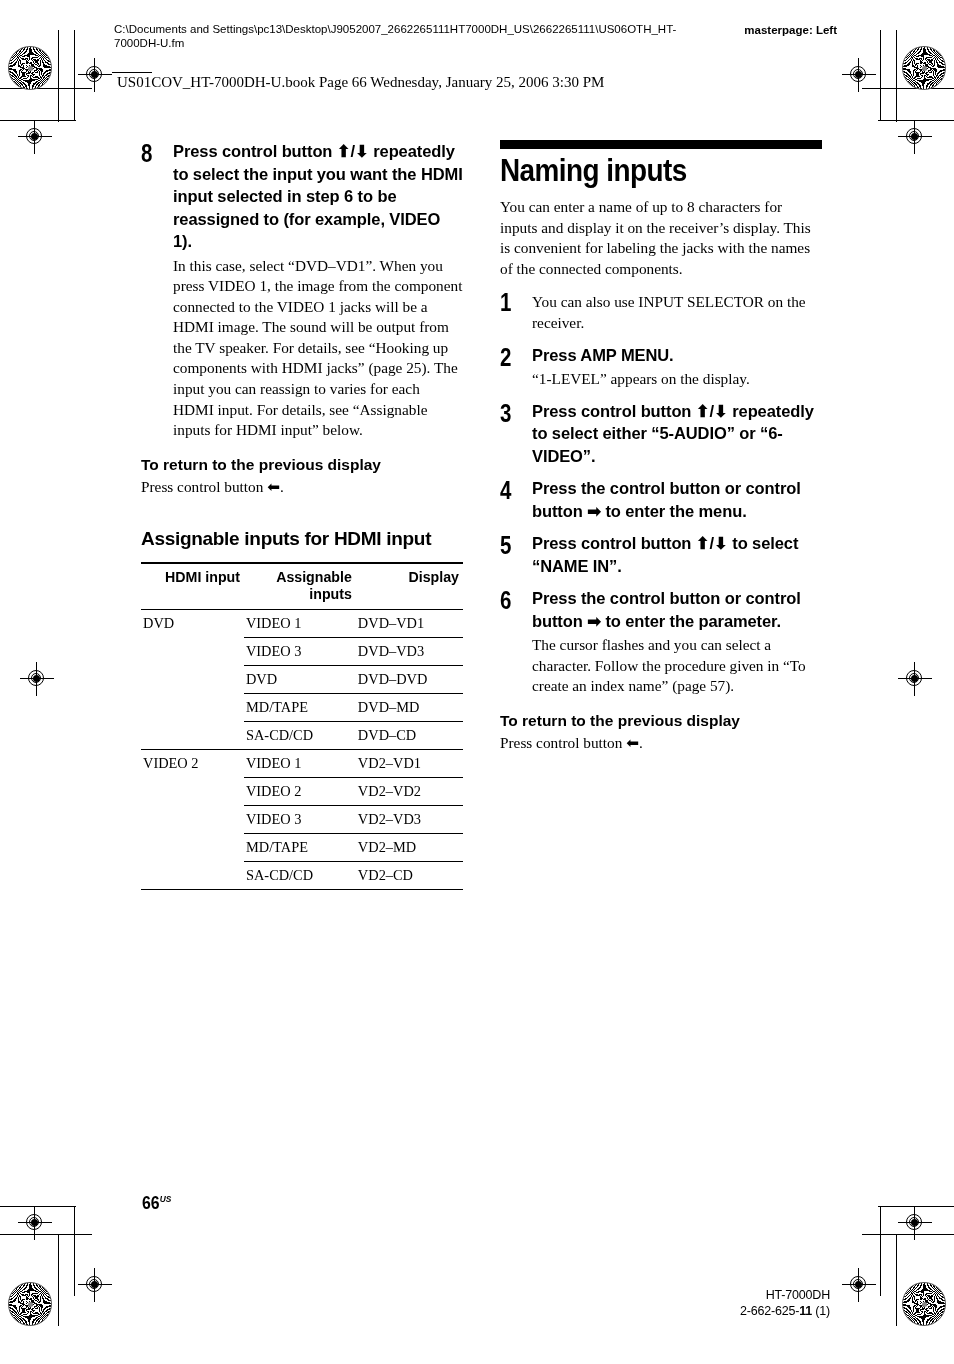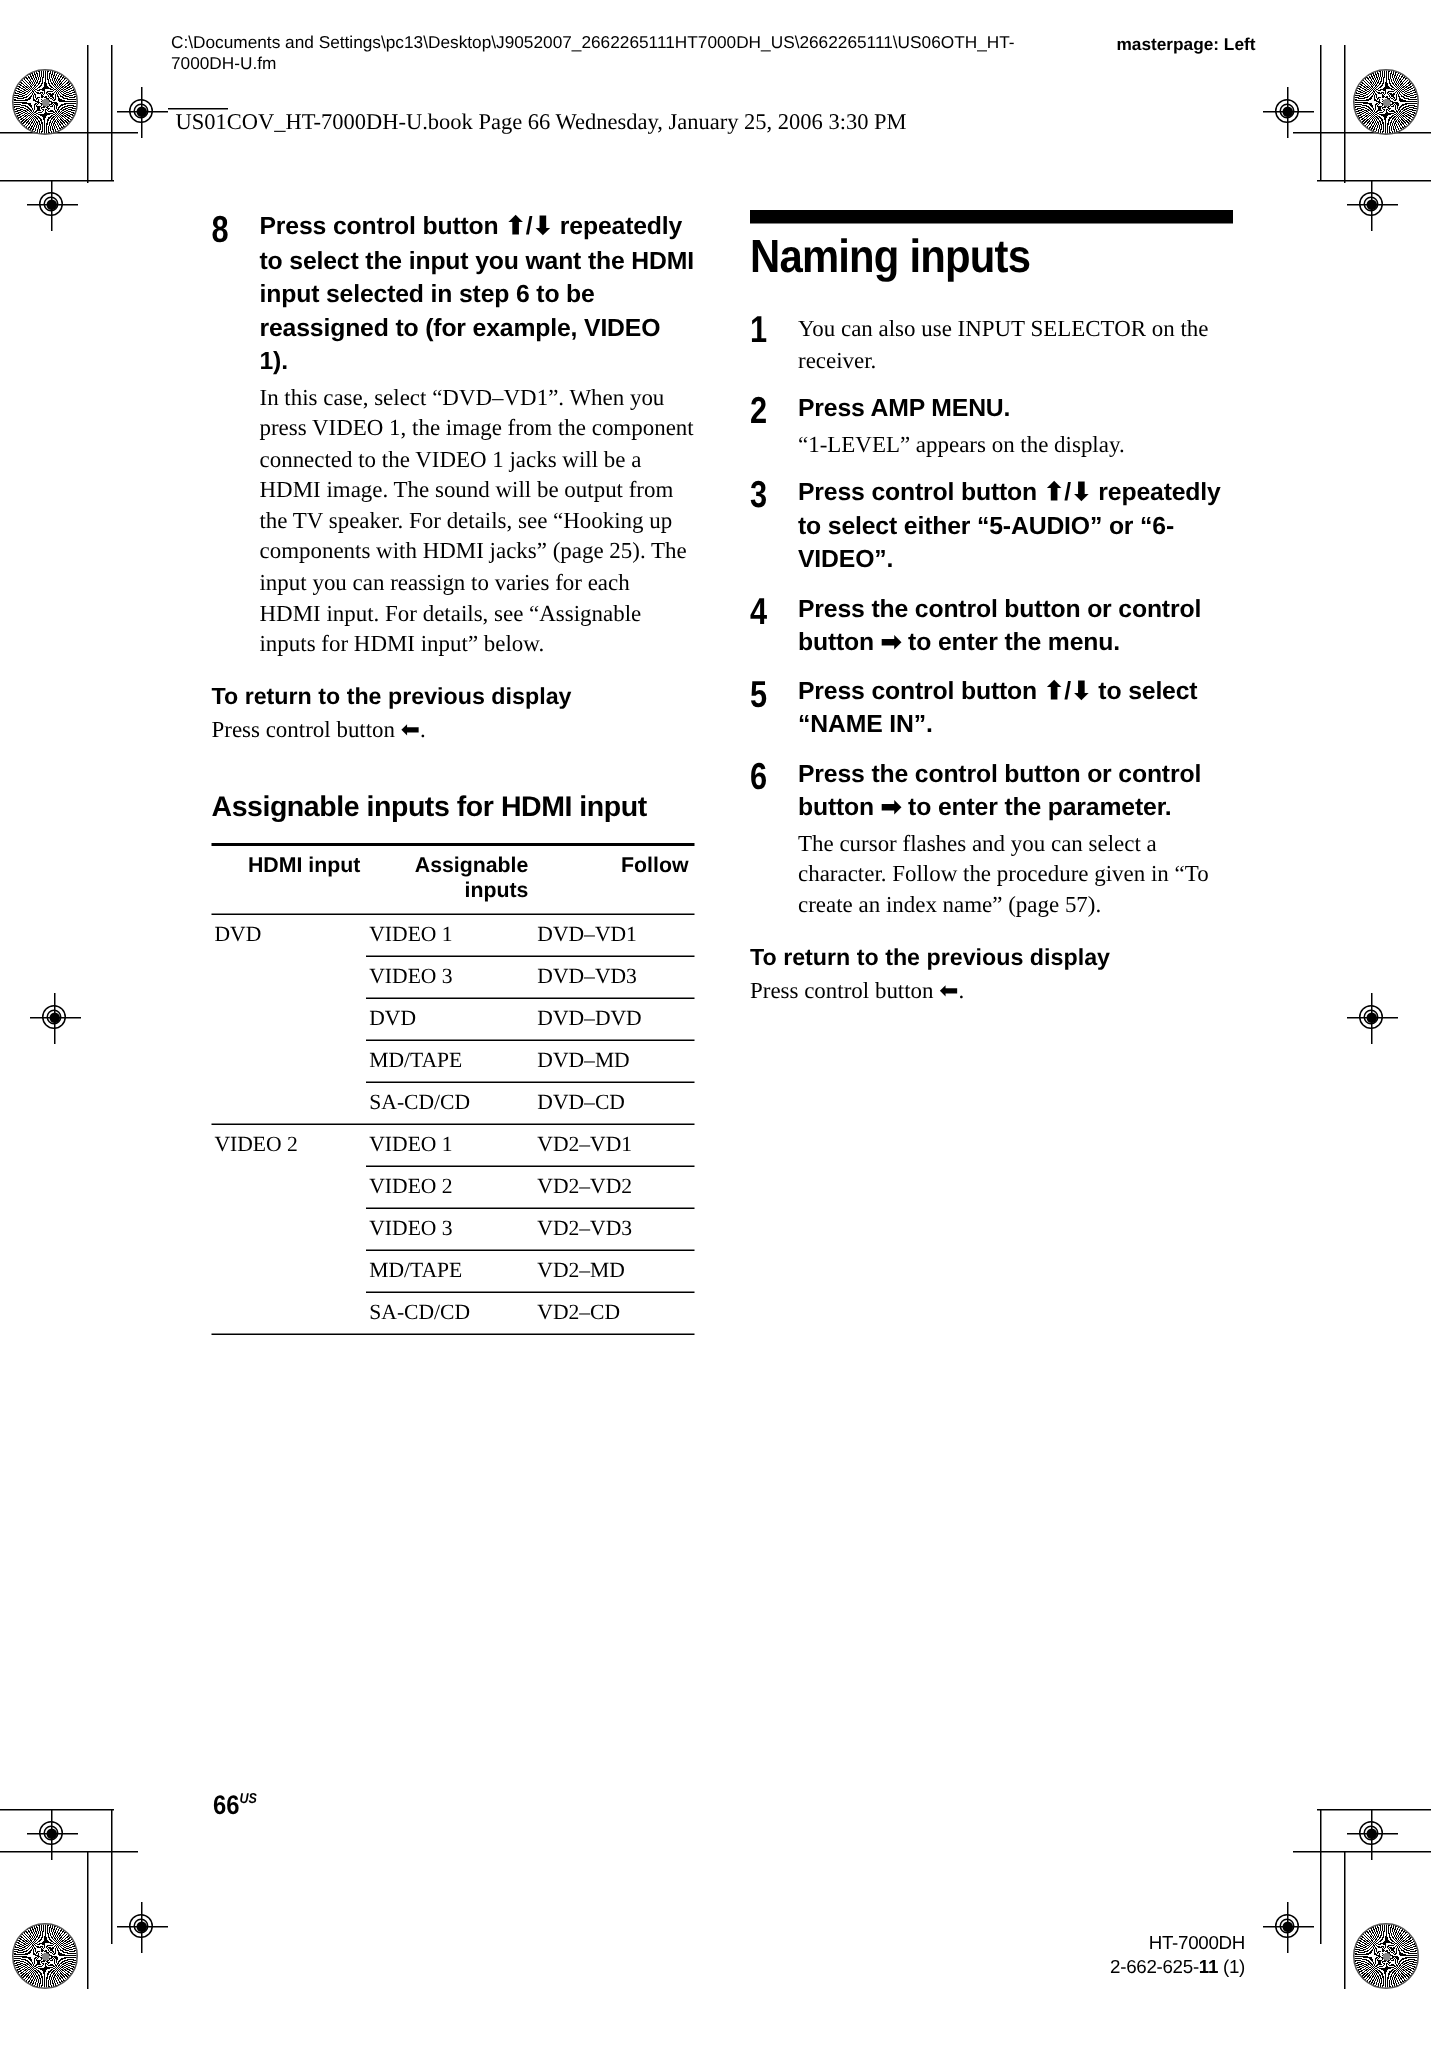--- a/index.html
+++ b/index.html
@@ -422,21 +422,21 @@
     <div class="sub-head">To return to the previous display</div>
     <div class="sub-text">Press control button ⬅.</div>
 
     <div class="sec-head">Assignable inputs for HDMI input</div>
 
     <table class="assign">
       <thead>
         <tr>
           <th class="c1 row-top-thick">HDMI input</th>
           <th class="c2 row-top-thick">Assignable inputs</th>
-          <th class="c3 row-top-thick">Follow</th>
+          <th class="c3 row-top-thick">Display</th>
         </tr>
       </thead>
       <tbody>
         <tr>
           <td class="c1 row-top-thin">DVD</td>
           <td class="c2 row-top-thin">VIDEO 1</td>
           <td class="c3 row-top-thin">DVD–VD1</td>
         </tr>
         <tr>
           <td class="c1 cell-noline"></td>
@@ -491,20 +491,21 @@
       </tbody>
     </table>
 
   </div>
 
   <div class="col col-right">
 
     <div class="bigbar"></div>
     <div class="bigtitle">Naming inputs</div>
 
+    <div class="para">You can enter a name of up to 8 characters for inputs and display it on the receiver’s display. This is convenient for labeling the jacks with the names of the connected components.</div>
 
     <div style="height:10px;"></div>
 
     <div class="step">
       <div class="step-num">1</div>
       <div class="step-body">
         <div class="step-note">You can also use INPUT SELECTOR on the receiver.</div>
       </div>
     </div>
 

